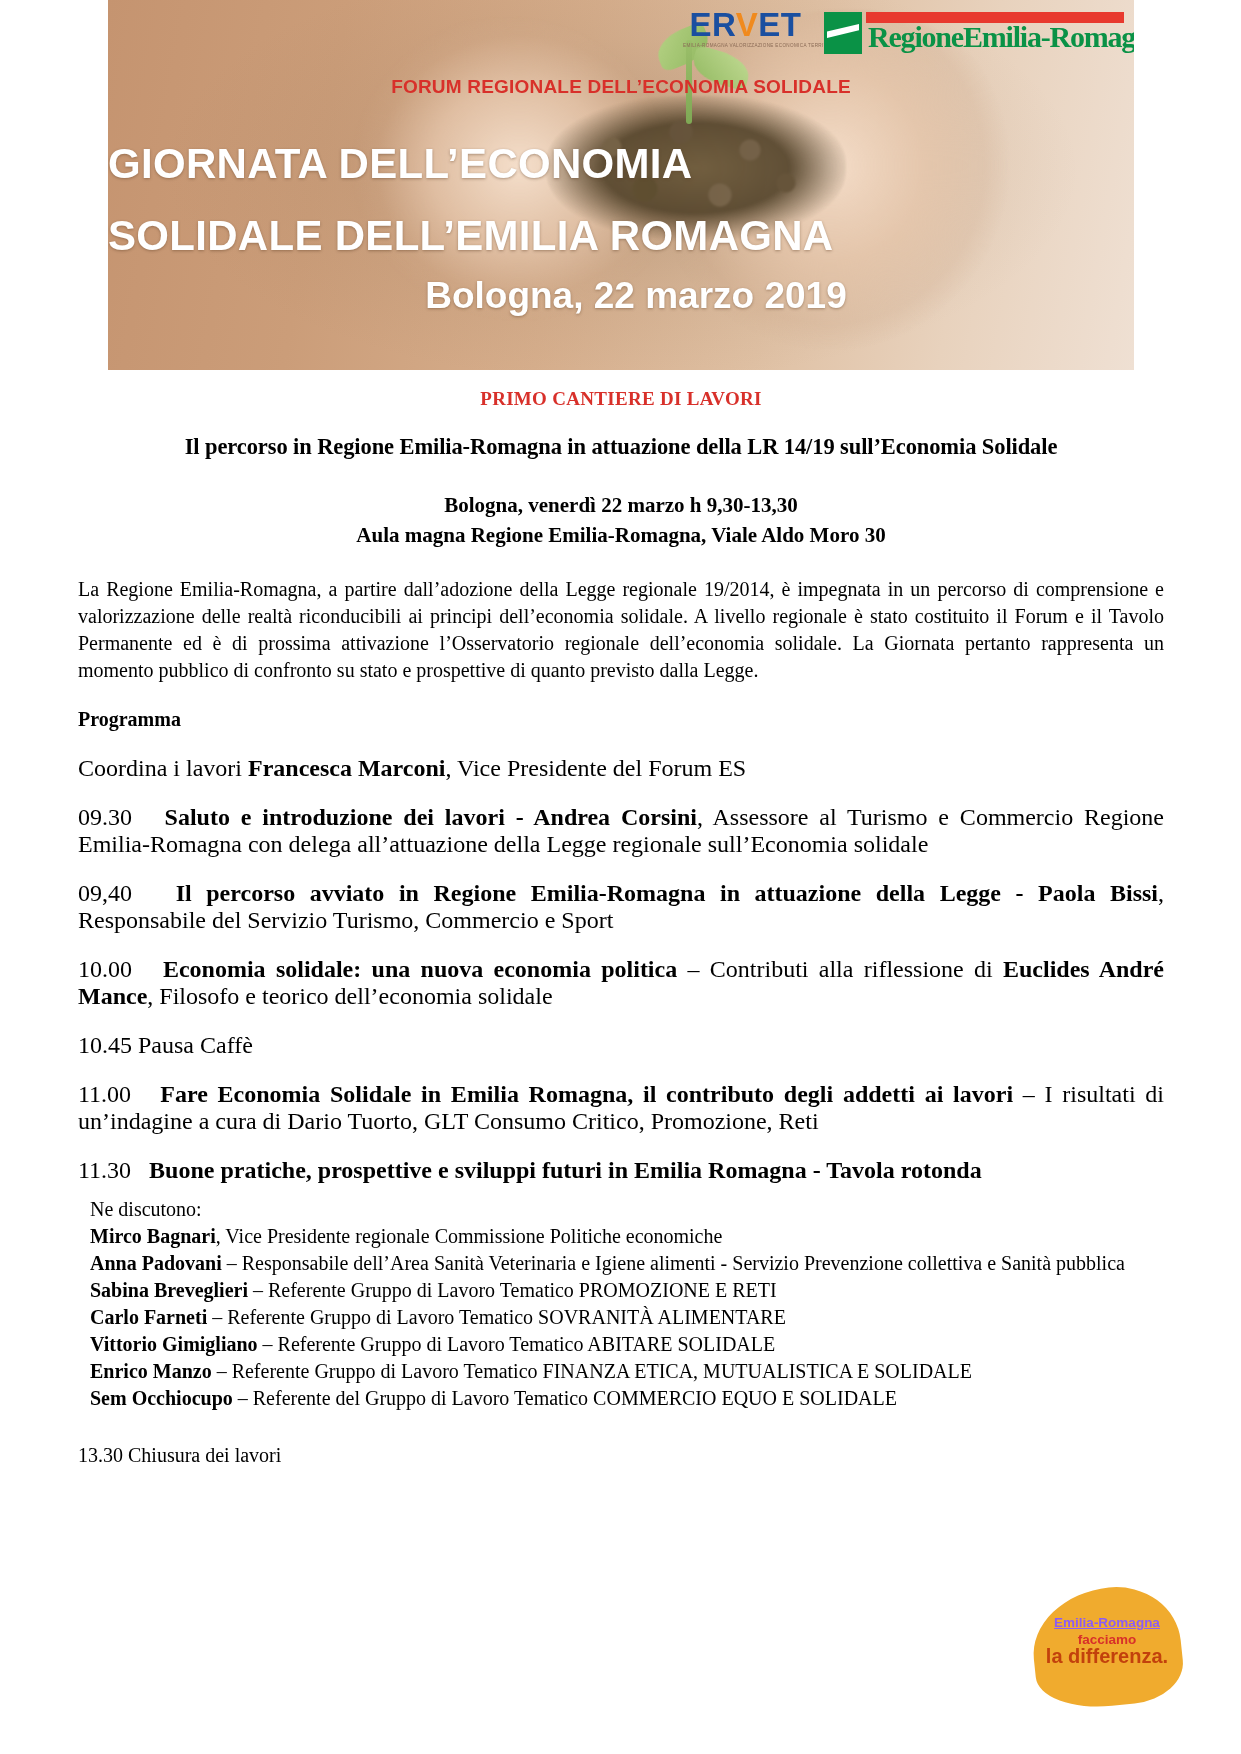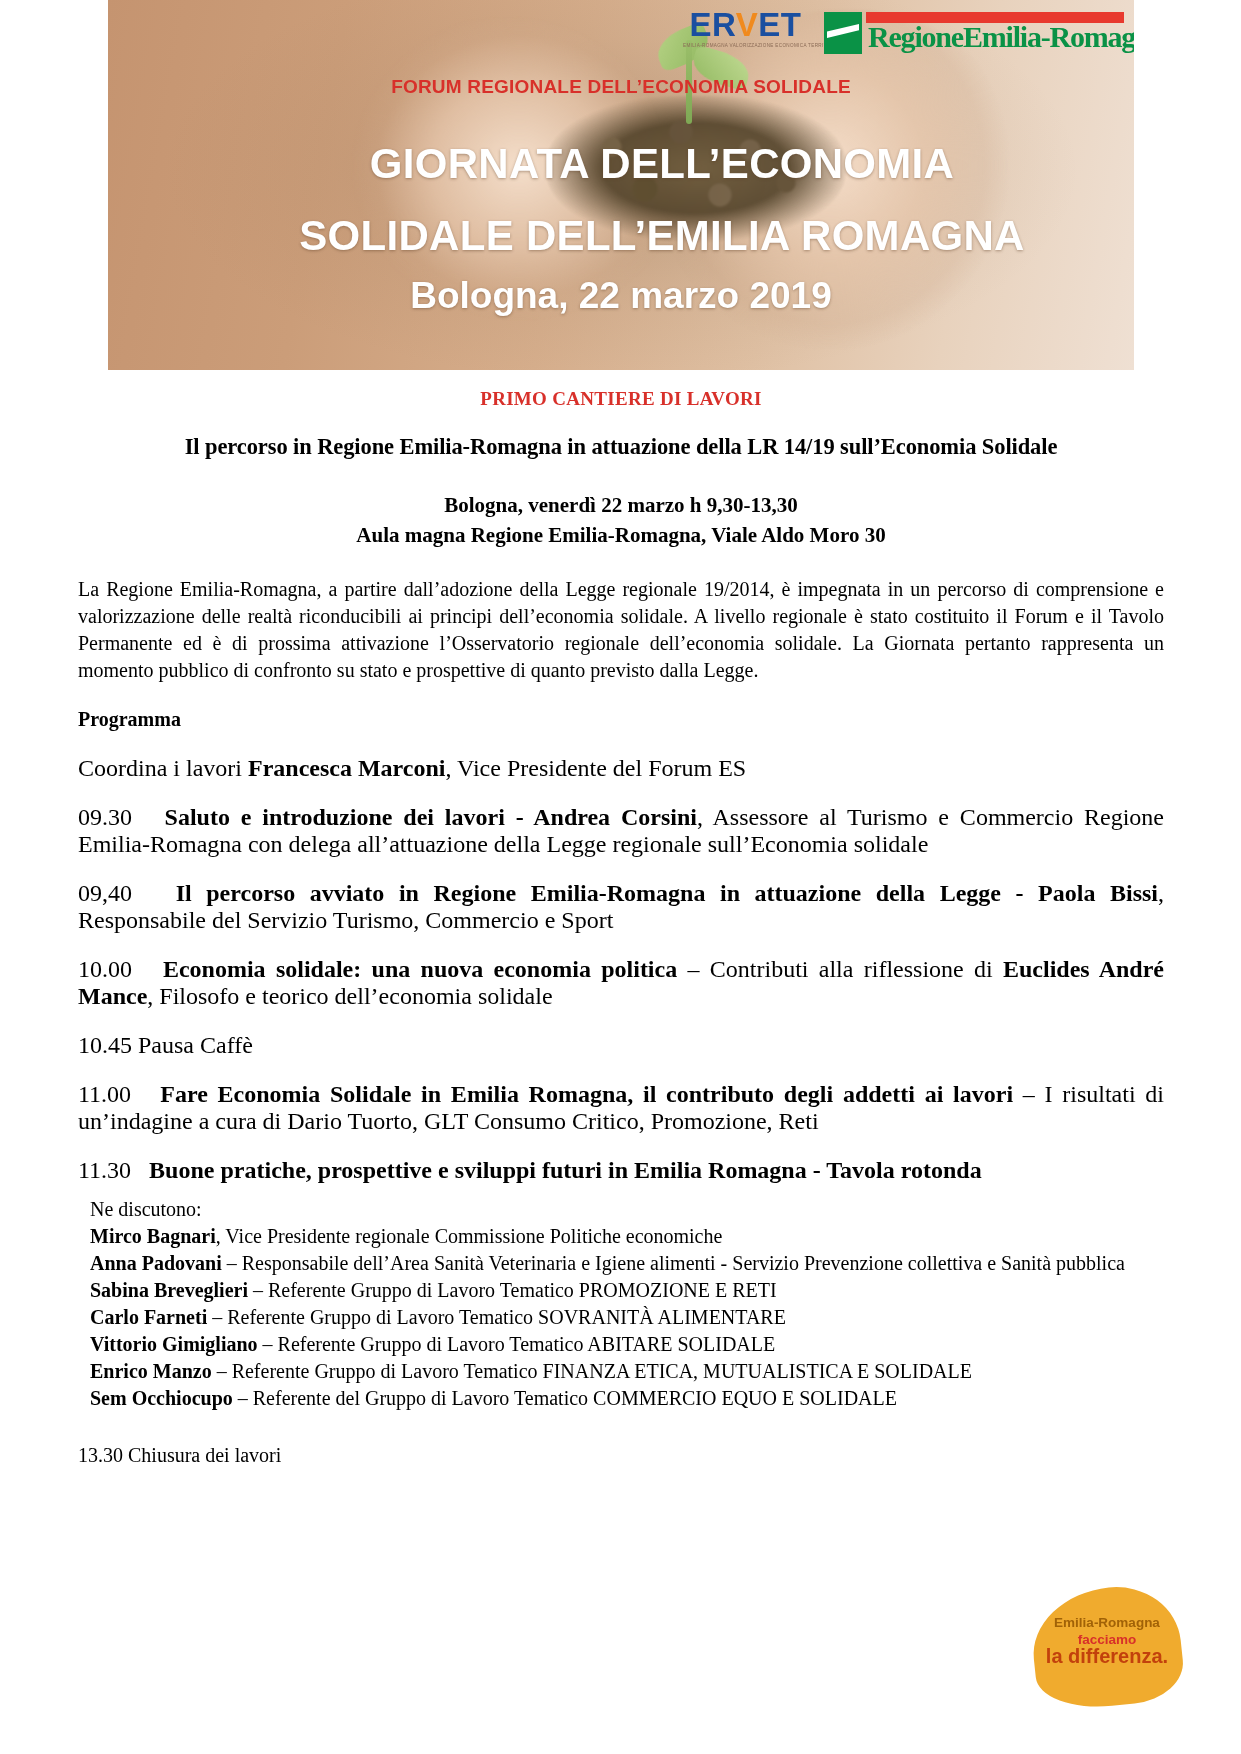--- a/index.html
+++ b/index.html
@@ -82,28 +82,27 @@
   .rer-text{position:absolute; left:44px; top:8px; font-family:"Liberation Serif", serif;
     font-weight:bold; font-size:30px; line-height:34px; color:#0a9246; letter-spacing:-1.2px; white-space:nowrap;}
 
   .forum-line{
     position:absolute; left:0; top:76px; width:1026px; text-align:center;
     font-family:"Liberation Sans", sans-serif; font-weight:bold; font-size:19px;
     color:#d8302a; letter-spacing:.2px; white-space:nowrap;
   }
 
   .banner-title{
-    position:absolute; left:0; top:128px; width:1026px; text-align:center;
+    position:absolute; left:0; top:128px; width:1026px; text-align:left;
     font-family:"Liberation Sans", sans-serif; font-weight:bold; color:#ffffff;
     font-size:42px; line-height:72px; letter-spacing:.3px;
     text-shadow:0 1px 3px rgba(90,60,35,.45);
-    margin-left:41px;
   }
   .banner-date{
-    position:absolute; left:0; top:272px; width:1026px; text-align:center;
+    position:absolute; left:15px; top:272px; width:1026px; text-align:center;
     font-family:"Liberation Sans", sans-serif; font-weight:bold; color:#ffffff;
     font-size:37px; line-height:48px;
     text-shadow:0 1px 3px rgba(90,60,35,.45);
   }
 
   
   .content{position:absolute; left:78px; top:388px; width:1086px;}
 
   .primo{
     text-align:center; color:#d8302a; font-weight:bold; font-size:19px;
@@ -134,21 +133,21 @@
     position:absolute; right:60px; bottom:48px; width:148px; height:118px;
   }
   .er-blob{
     position:absolute; left:0; top:0; width:148px; height:118px;
     background:#f0ab2e;
     border-radius:72% 58% 46% 64% / 70% 66% 42% 40%;
     transform:rotate(-6deg);
   }
   .er-txt{position:absolute; left:0; top:26px; width:148px; text-align:center;
     font-family:"Liberation Sans", sans-serif; line-height:17px;}
-  .er-l1{font-size:13.5px; color:#a16207; font-weight:bold;}
+  .er-l1{font-size:13.5px; color:#8b5cf6; font-weight:bold;text-decoration:underline;}
   .er-l2{font-size:13.5px; color:#d8302a; font-weight:bold;}
   .er-l3{font-size:20px; color:#c2410c; font-weight:bold;}
 </style>
 </head>
 <body>
 
 <div class="page">
 
   <div class="banner">
     <div class="hand-left"></div>

